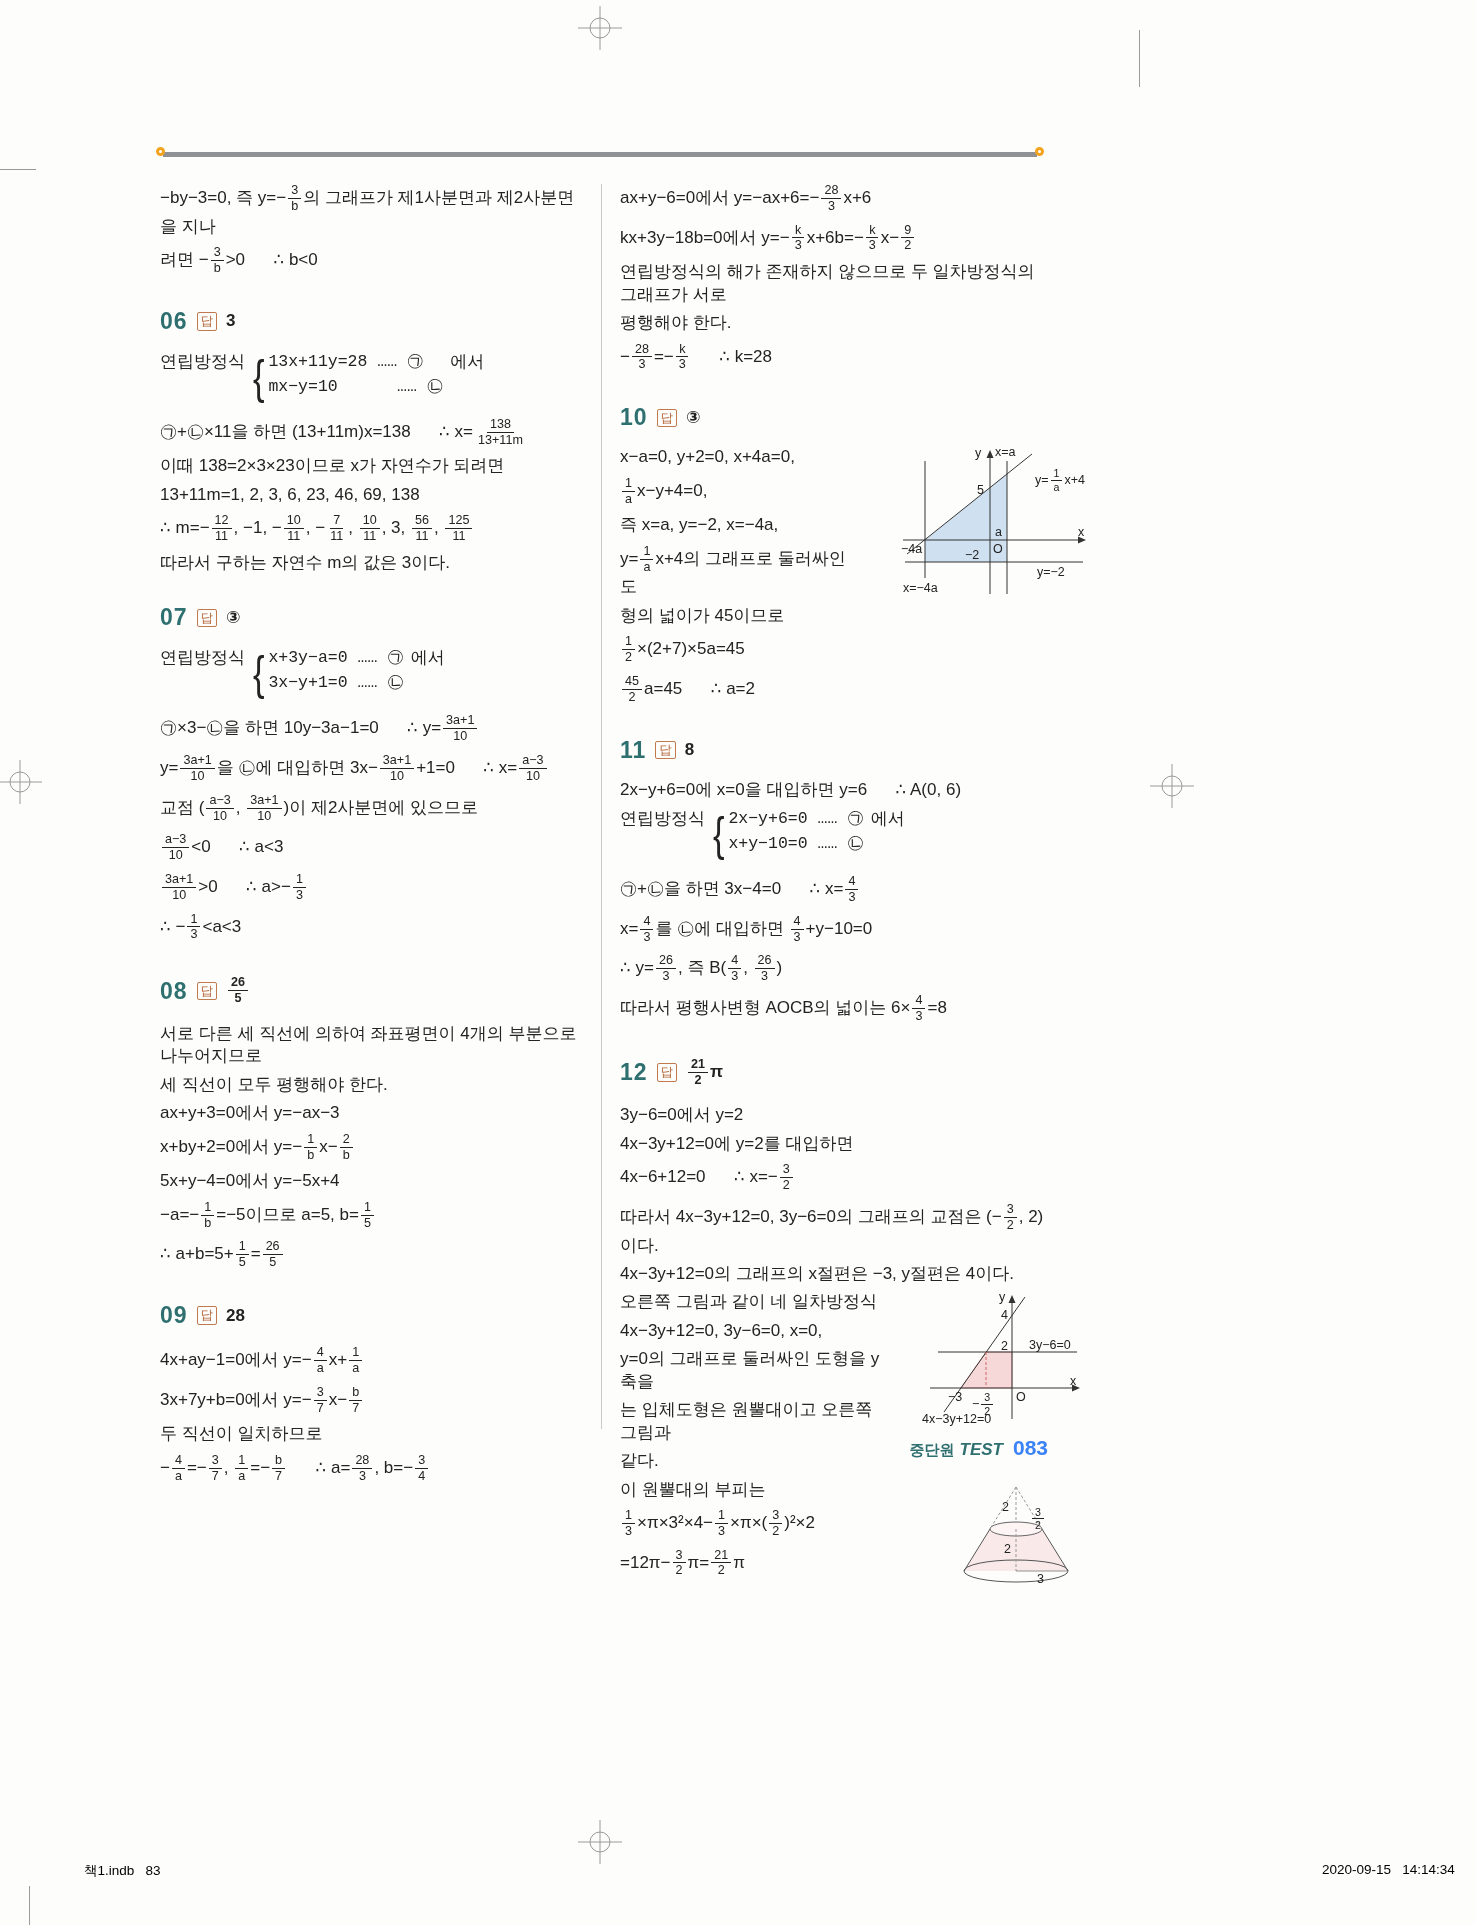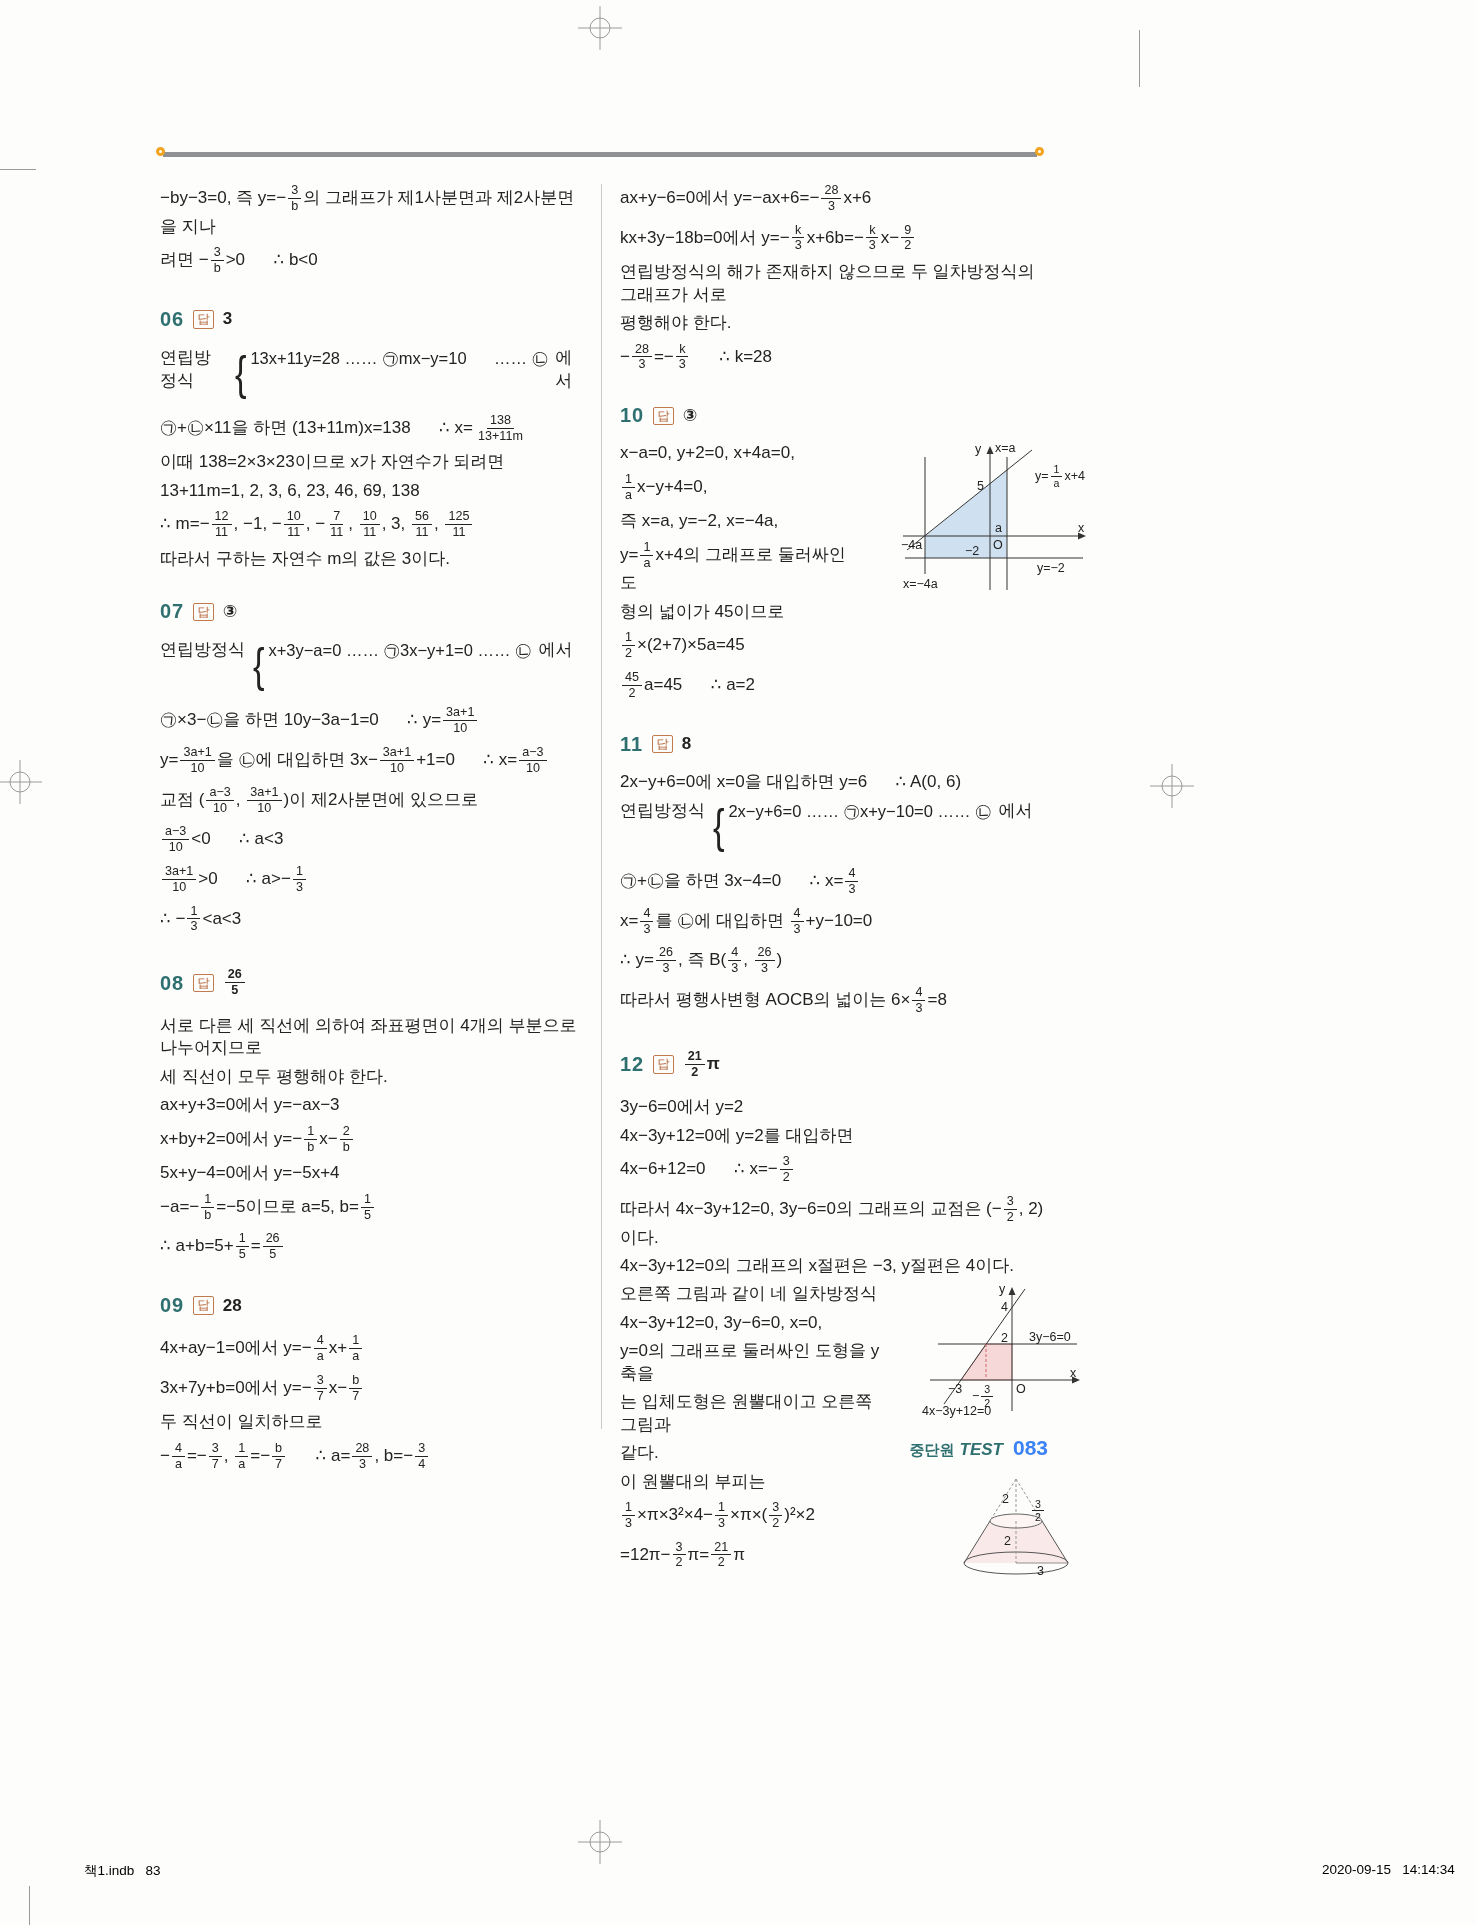--- a/index.html
+++ b/index.html
@@ -23,28 +23,28 @@
 
   .block { margin-bottom:2px; }
   .line { font-size:17px; line-height:1.32; margin-bottom:6px; white-space:pre-wrap; }
 
   .frac { display:inline-flex; flex-direction:column; align-items:center; vertical-align:middle;
           margin:1px 2px 2px; font-size:0.74em; line-height:1.18; text-align:center; }
   .frac .fnum { padding:0 3px; border-bottom:1.2px solid currentColor; }
   .frac .fden { padding:0 3px; }
 
   .prob-head { display:flex; align-items:center; gap:9px; margin:30px 0 15px; }
-  .prob-num { font-size:20px; font-weight:bold; color:#2e6f6f; letter-spacing:1px; }
+  .prob-num { font-size:23px; font-weight:bold; color:#2e6f6f; letter-spacing:1px; }
   .ans-badge { display:inline-block; border:1.3px solid #c07a4e; color:#b5663a; font-size:12.5px;
                line-height:1; padding:2px 3px; border-radius:2px; }
   .ans-val { font-size:17px; font-weight:bold; }
 
   .sysrow { display:flex; align-items:flex-start; margin:2px 0 8px; font-size:17px; }
   .sys-brace { font-size:46px; font-weight:100; margin:0 2px 4px 6px; transform:scaleX(0.75); }
-  .sys-lines { display:flex; flex-direction:row; }
+  .sys-lines { display:flex; flex-direction:column;font-family:Liberation Mono, monospace; }
   .sys-lines .sline { font-size:16.5px; line-height:1.5; white-space:pre; }
   .sys-after { margin-left:7px; }
 
   .row { display:flex; align-items:flex-start;gap:40px; }
   .row-text { flex-shrink:0; }
   .fig { position:relative; flex-shrink:0; }
   .fig .lbl { position:absolute; font-size:12.5px; line-height:1; white-space:nowrap; color:#222; }
   .fig .lbl .frac { font-size:0.85em; }
 
   .footer { position:absolute; left:160px; top:1436px; width:888px; text-align:right; }

